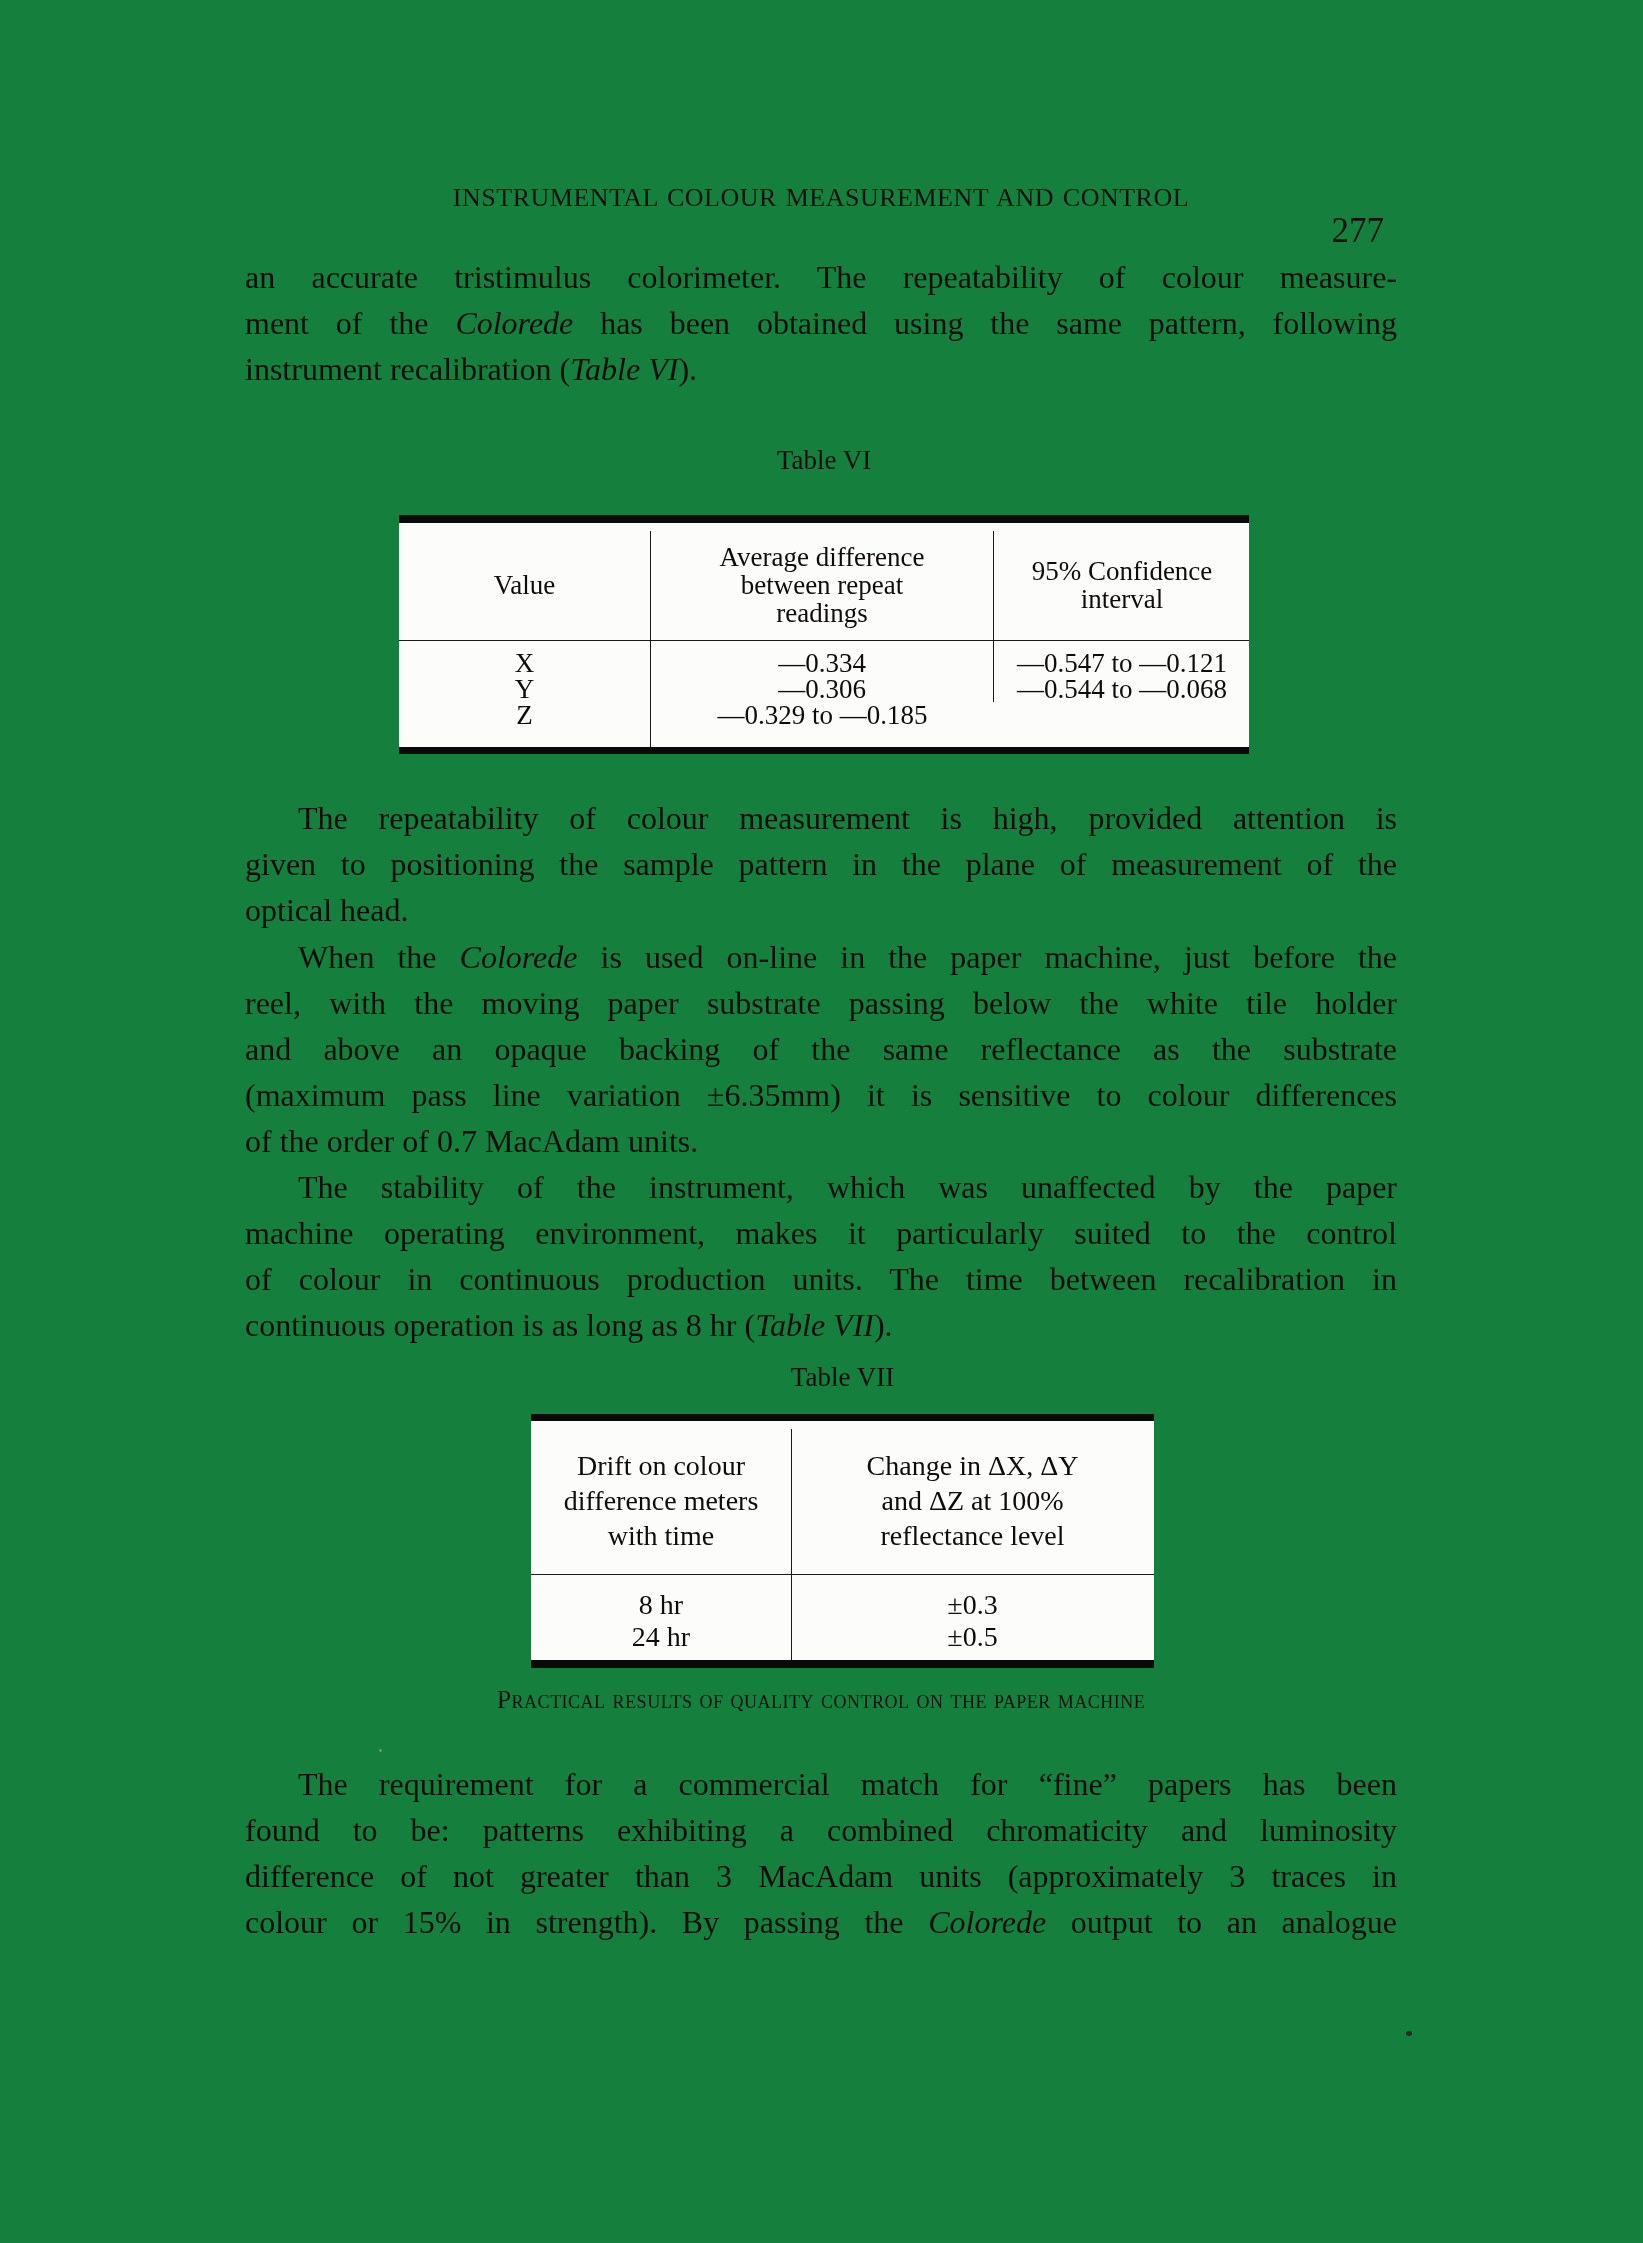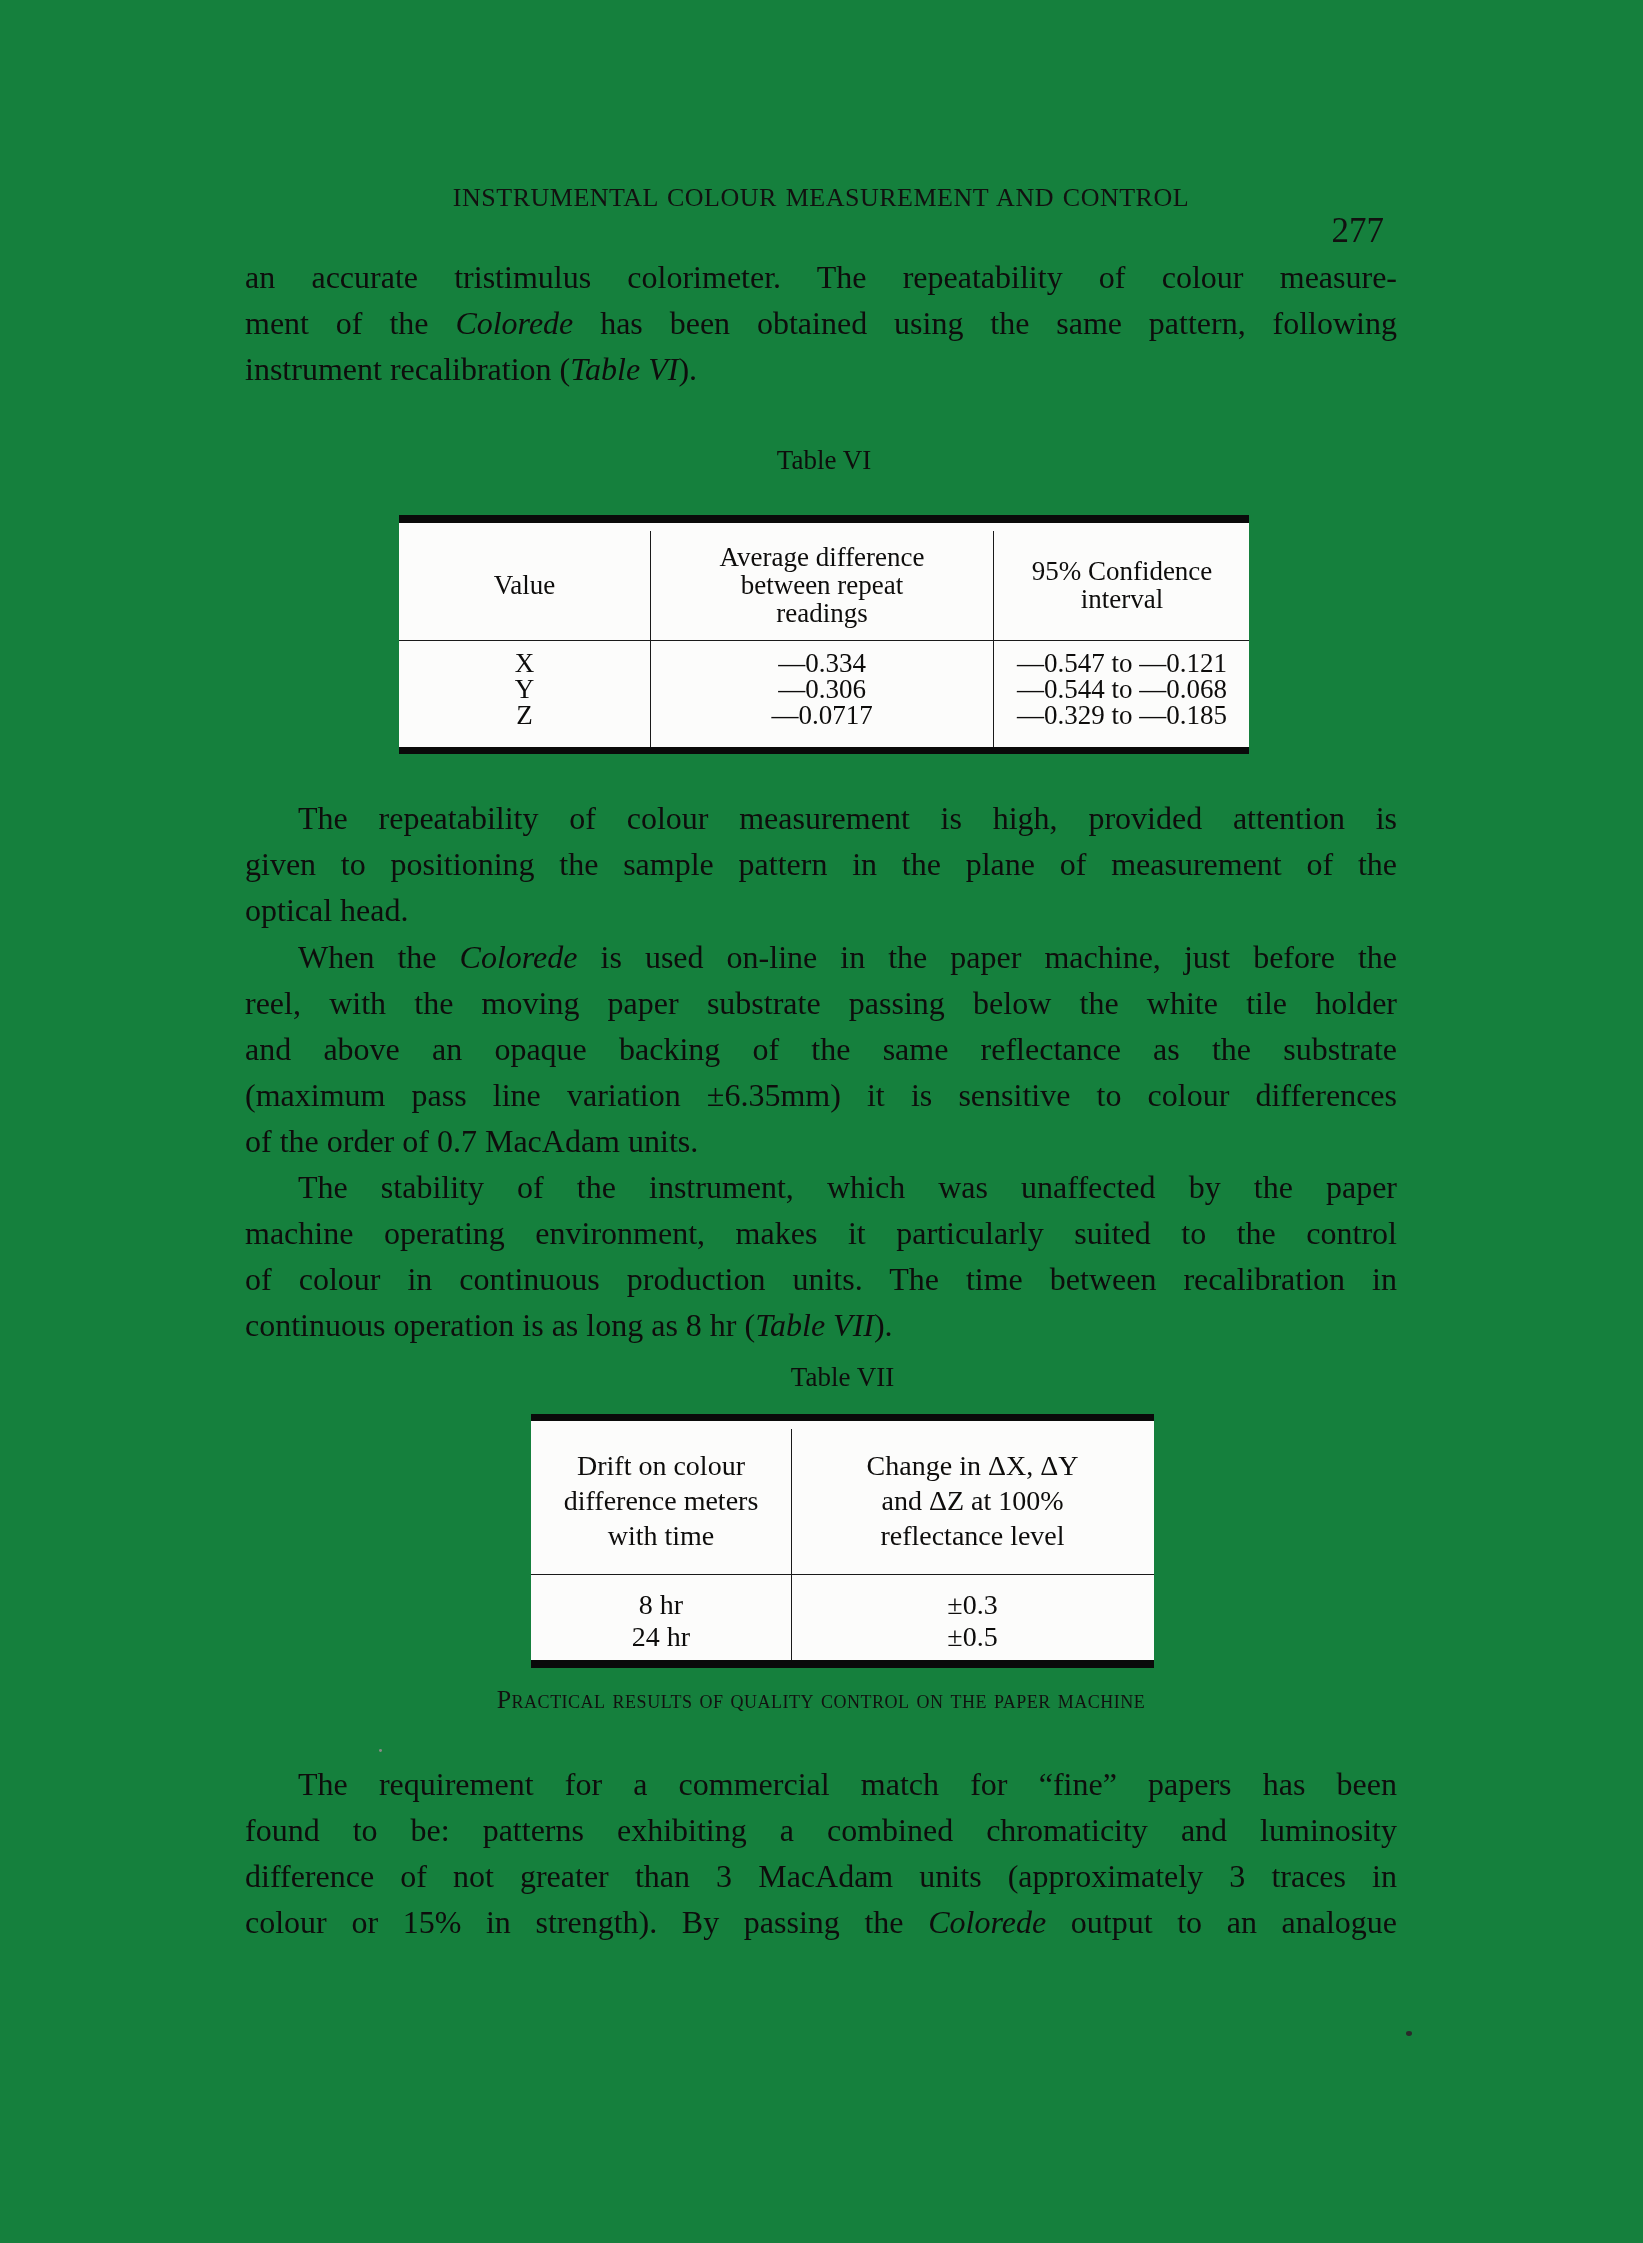--- a/index.html
+++ b/index.html
@@ -105,21 +105,20 @@
               <div class="tcell">—0.334</div>
               <div class="tcell">—0.547 to —0.121</div>
             </div>
             <div class="trow">
               <div class="tcell">Y</div>
               <div class="tcell">—0.306</div>
               <div class="tcell">—0.544 to —0.068</div>
             </div>
             <div class="trow">
               <div class="tcell">Z</div>
-              <div class="tcell">—0.0717</div>
               <div class="tcell">—0.329 to —0.185</div>
             </div>
           </div>
       </div>
     </div>
 
     <div class="para" style="top:795px">
         <div class="tline ind"><span>The repeatability of colour measurement is high, provided attention is</span></div>
         <div class="tline"><span>given to positioning the sample pattern in the plane of measurement of the</span></div>
         <div class="tline end"><span>optical head.</span></div>

